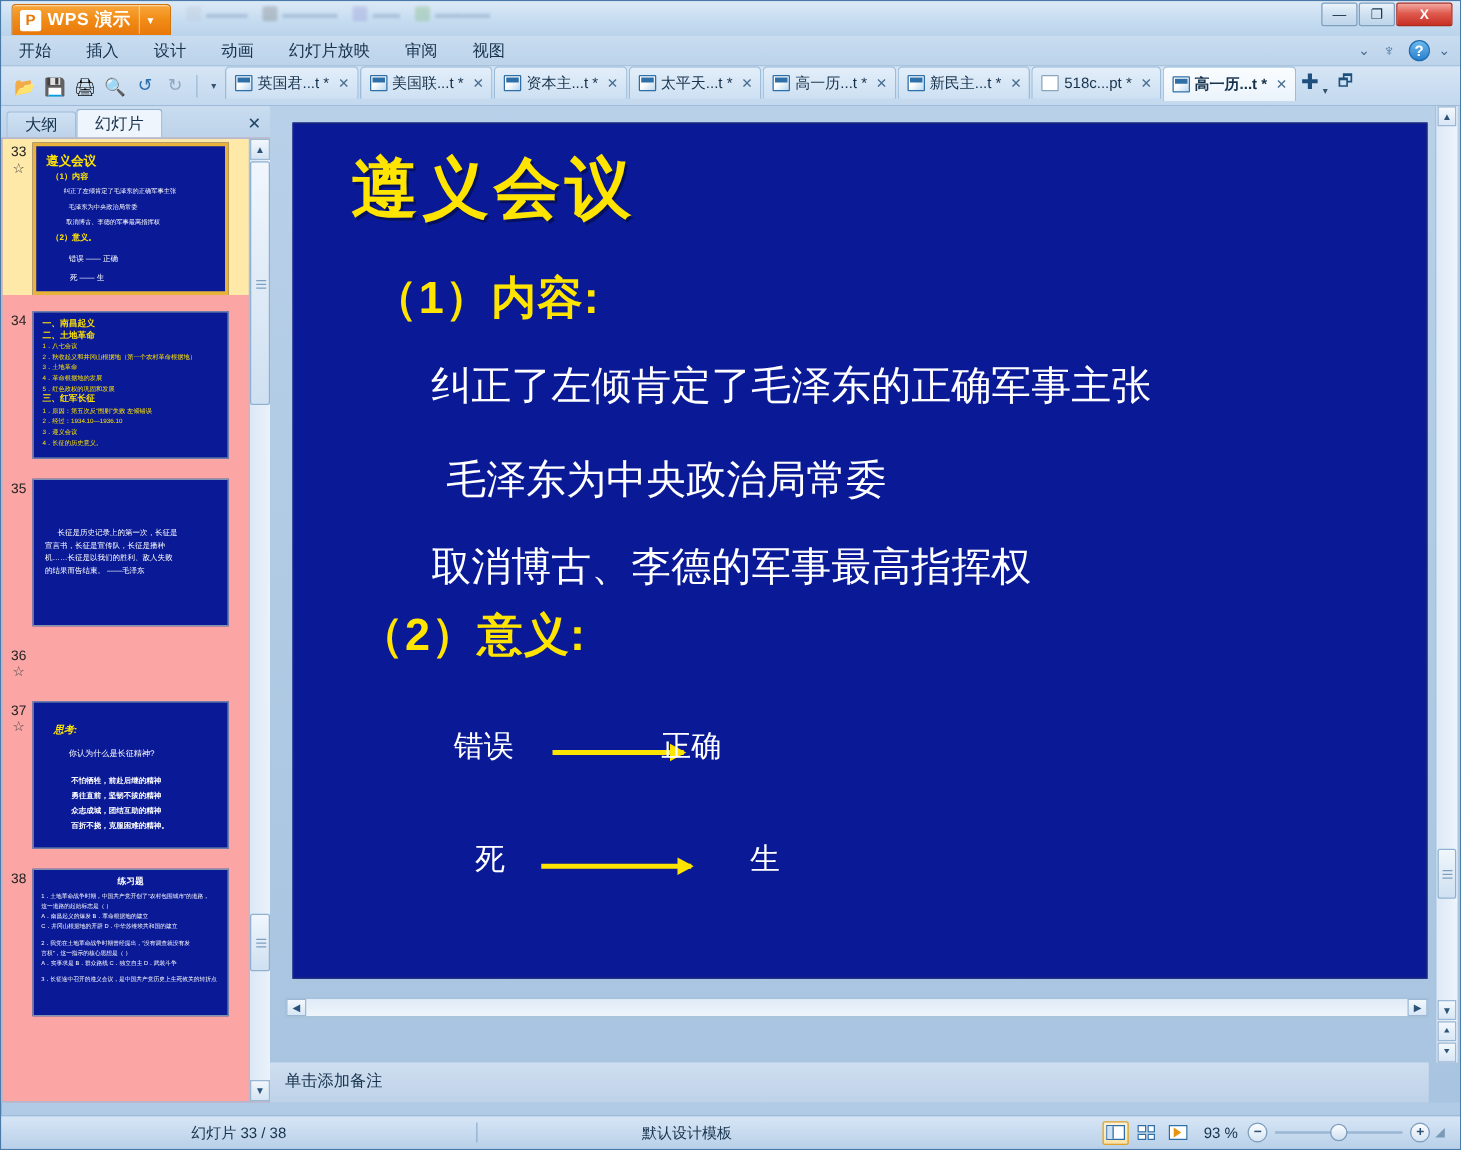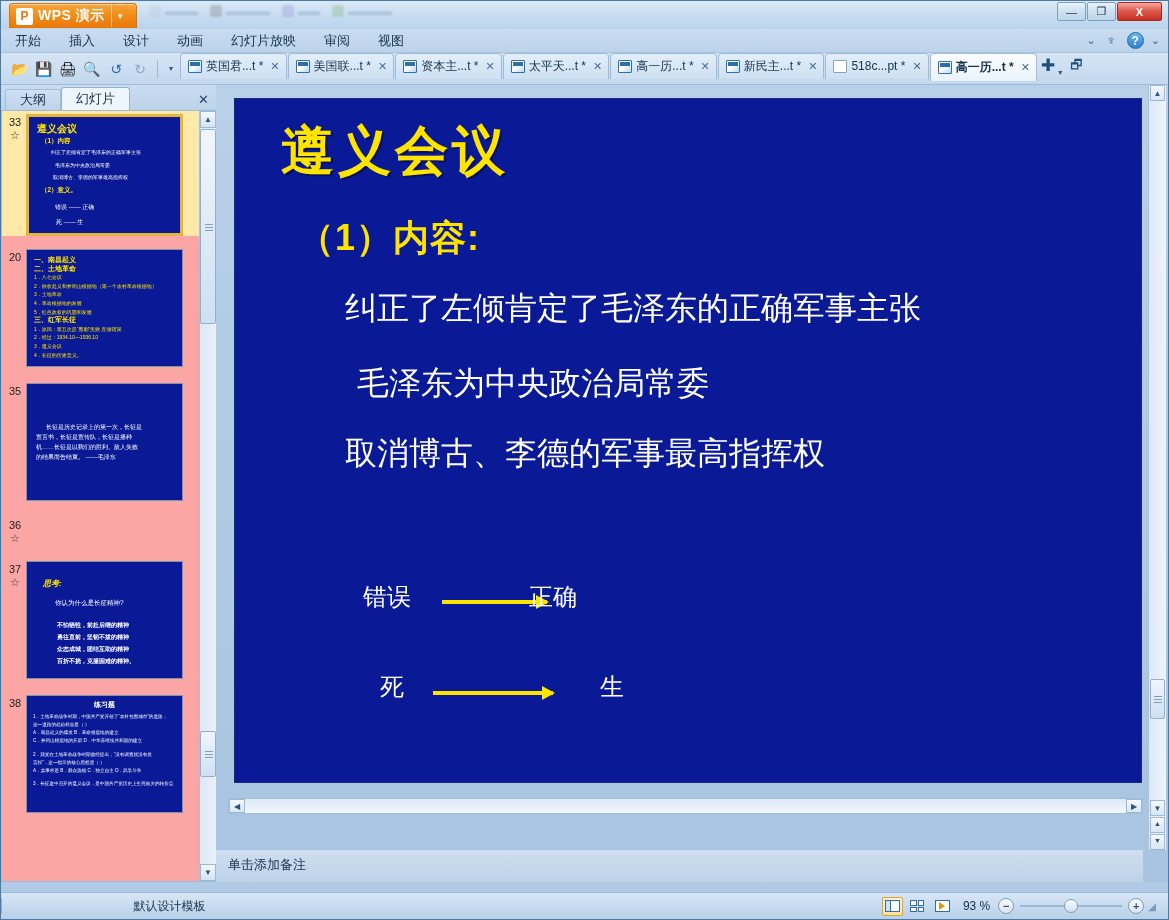--- a/index.html
+++ b/index.html
@@ -494,21 +494,21 @@
             <div class="tn-white" style="position:absolute;left:26px;top:45px;font-size:5px">毛泽东为中央政治局常委</div>
             <div class="tn-white" style="position:absolute;left:24px;top:57px;font-size:5px">取消博古、李德的军事最高指挥权</div>
             <div class="tn-yellow" style="position:absolute;left:12px;top:69px;font-size:6.5px;font-weight:bold">（2）意义。</div>
             <div class="tn-white" style="position:absolute;left:26px;top:86px;font-size:6px">错误 —— 正确</div>
             <div class="tn-white" style="position:absolute;left:27px;top:101px;font-size:6px">死  ——  生</div>
           </div>
         </div>
 
         <div class="thumbrow" style="margin-top:10px">
           <div class="thumb-meta">
-            <div class="thumb-num">20</div>
+            <div class="thumb-num">34</div>
           </div>
           <div class="thumb-box" style="height:118px">
             <div style="position:absolute;left:7px;top:6px;right:4px;line-height:8.6px">
               <div class="tn-yellow" style="font-size:7px;font-weight:bold">一、南昌起义</div>
               <div class="tn-yellow" style="font-size:7px;font-weight:bold">二、土地革命</div>
               <div class="tn-yellow" style="font-size:5px">1．八七会议</div>
               <div class="tn-yellow" style="font-size:5px">2．秋收起义和井冈山根据地（第一个农村革命根据地）</div>
               <div class="tn-yellow" style="font-size:5px">3．土地革命</div>
               <div class="tn-yellow" style="font-size:5px">4．革命根据地的发展</div>
               <div class="tn-yellow" style="font-size:5px">5．红色政权的巩固和发展</div>
@@ -603,20 +603,21 @@
       <div class="slide-area">
 
         <div class="slide">
           <div class="slide-title">遵义会议</div>
           <div class="slide-h1">（1）内容:</div>
 
           <div class="slide-line ln1">纠正了左倾肯定了毛泽东的正确军事主张</div>
           <div class="slide-line ln2">毛泽东为中央政治局常委</div>
           <div class="slide-line ln3">取消博古、李德的军事最高指挥权</div>
 
+          <div class="slide-h2">（2）意义:</div>
 
           <div class="pair pair-a1">错误</div>
           <div class="arrow arrow1"></div>
           <div class="pair pair-b1">正确</div>
 
           <div class="pair pair-a2">死</div>
           <div class="arrow arrow2"></div>
           <div class="pair pair-b2">生</div>
         </div>
 
@@ -638,20 +639,21 @@
           <div class="vs-btn" style="bottom:17px">⯅</div>
           <div class="vs-btn" style="bottom:0">⯆</div>
         </div>
       </div>
 
       <div class="notes">单击添加备注</div>
     </div>
   </div>
 
   <div class="statusbar">
+    <div class="sb-sec1">幻灯片 33 / 38</div>
     <div class="sb-div"></div>
     <div class="sb-sec2">默认设计模板</div>
     <div class="sb-right">
       <div class="view-btn active">
         <span class="vb-normal">
             <i></i>
           </span>
       </div>
       <div class="view-btn">
         <span class="vb-sorter">

